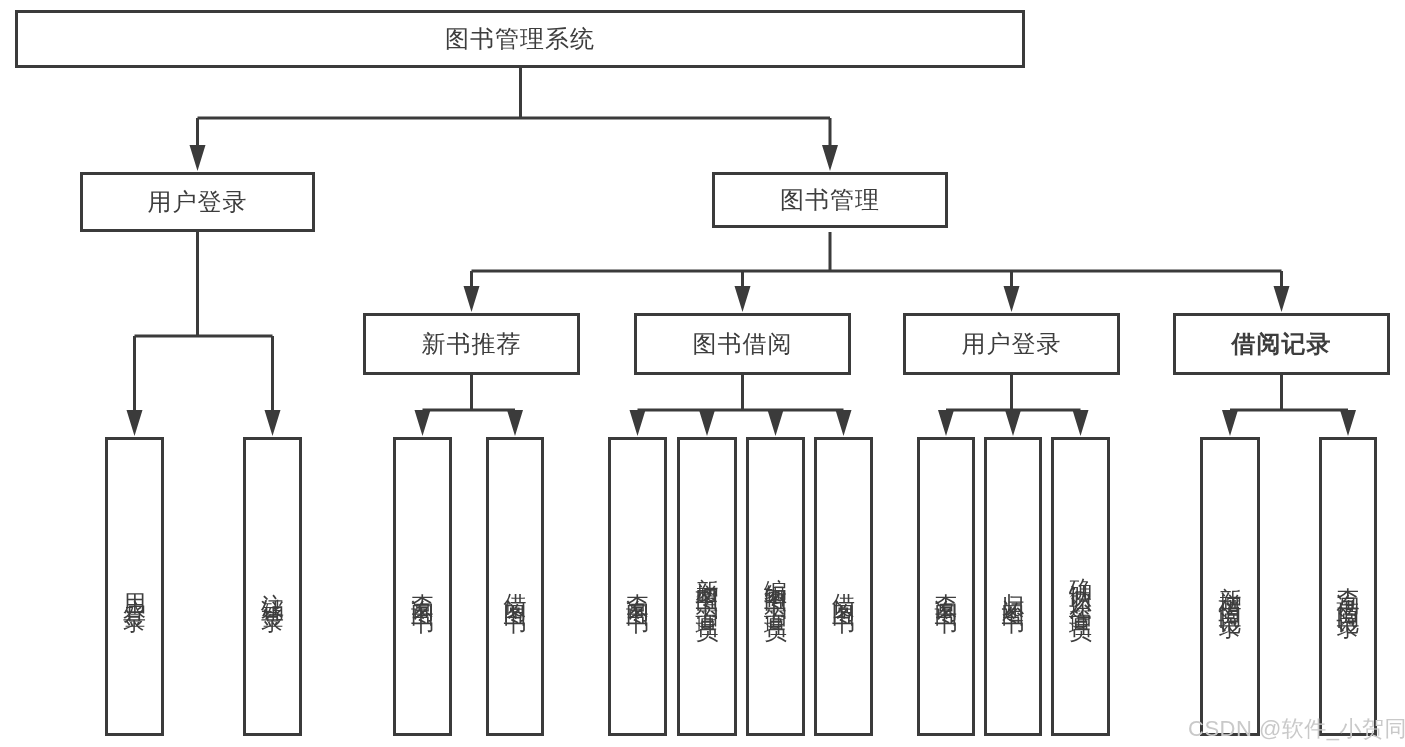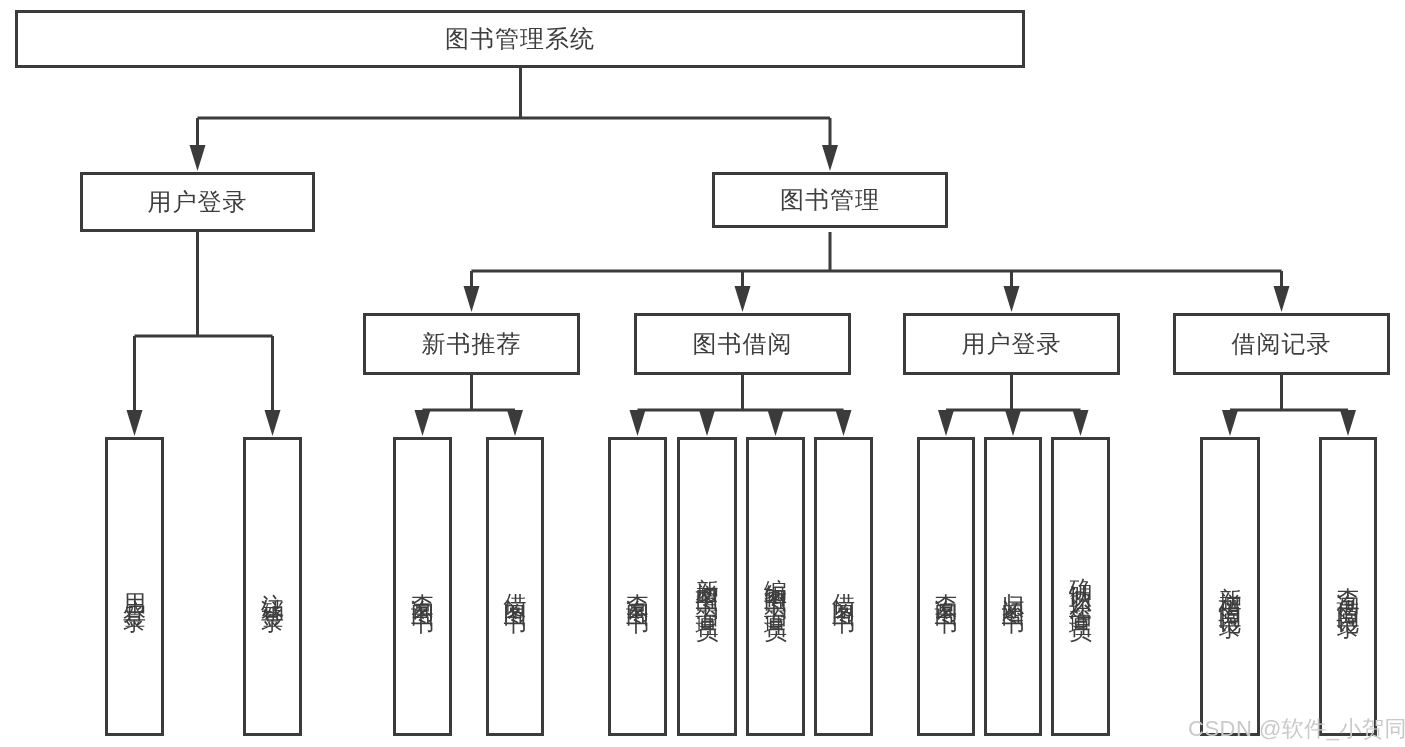--- a/index.html
+++ b/index.html
@@ -27,21 +27,21 @@
     letter-spacing:6px;
     line-height:1;
   }
   
   #node-root{left:15px;top:10px;width:1010px;height:58px;}
   #node-user-login{left:80px;top:172px;width:235px;height:60px;}
   #node-book-mgmt{left:712px;top:172px;width:236px;height:56px;}
   #node-new-book-rec{left:363px;top:313px;width:217px;height:62px;}
   #node-book-borrow{left:634px;top:313px;width:217px;height:62px;}
   #node-current-borrow{left:903px;top:313px;width:217px;height:62px;}
-  #node-borrow-records{left:1173px;top:313px;width:217px;height:62px;}
+  #node-borrow-records{left:1173px;top:313px;width:217px;height:62px;font-weight:bold;}
   #leaf-user-login{left:105px;top:437px;width:59px;height:299px;}
   #leaf-logout{left:243px;top:437px;width:59px;height:299px;}
   #leaf-nb-query{left:393px;top:437px;width:59px;height:299px;}
   #leaf-nb-borrow{left:486px;top:437px;width:58px;height:299px;}
   #leaf-bb-query{left:608px;top:437px;width:59px;height:299px;}
   #leaf-bb-add{left:677px;top:437px;width:60px;height:299px;}
   #leaf-bb-edit{left:746px;top:437px;width:59px;height:299px;}
   #leaf-bb-borrow{left:814px;top:437px;width:59px;height:299px;}
   #leaf-cb-query{left:917px;top:437px;width:58px;height:299px;}
   #leaf-cb-return{left:984px;top:437px;width:58px;height:299px;}

